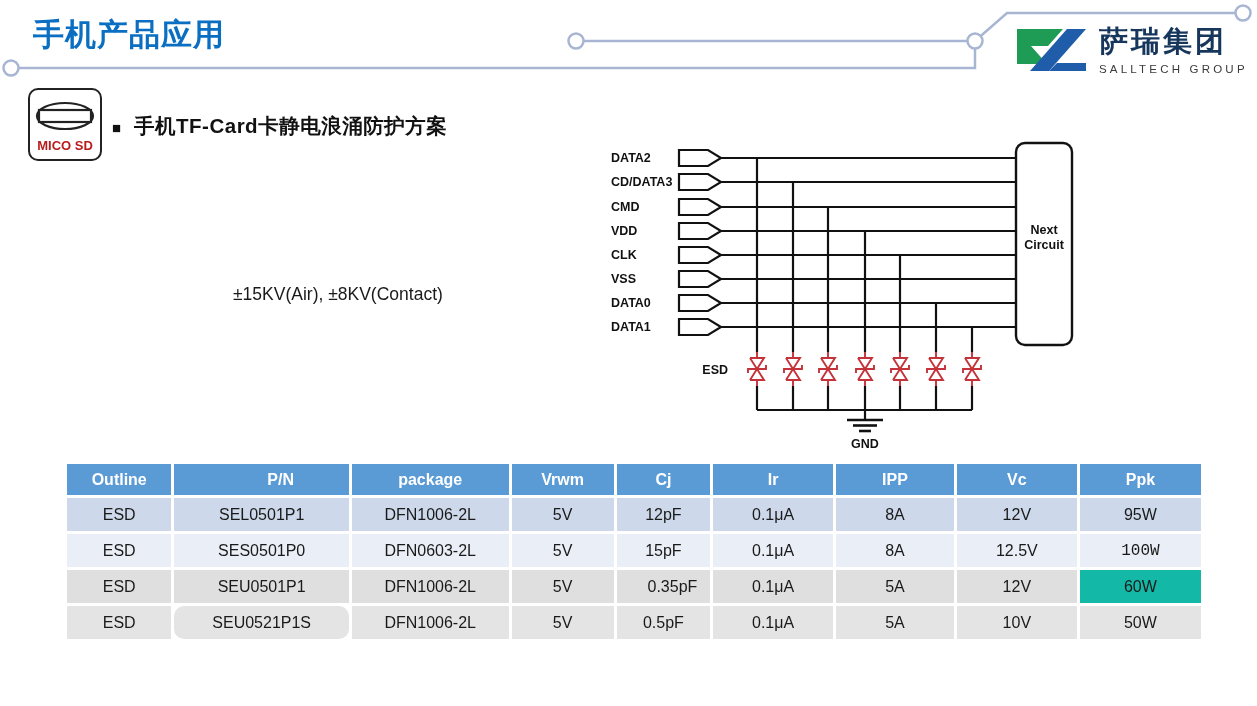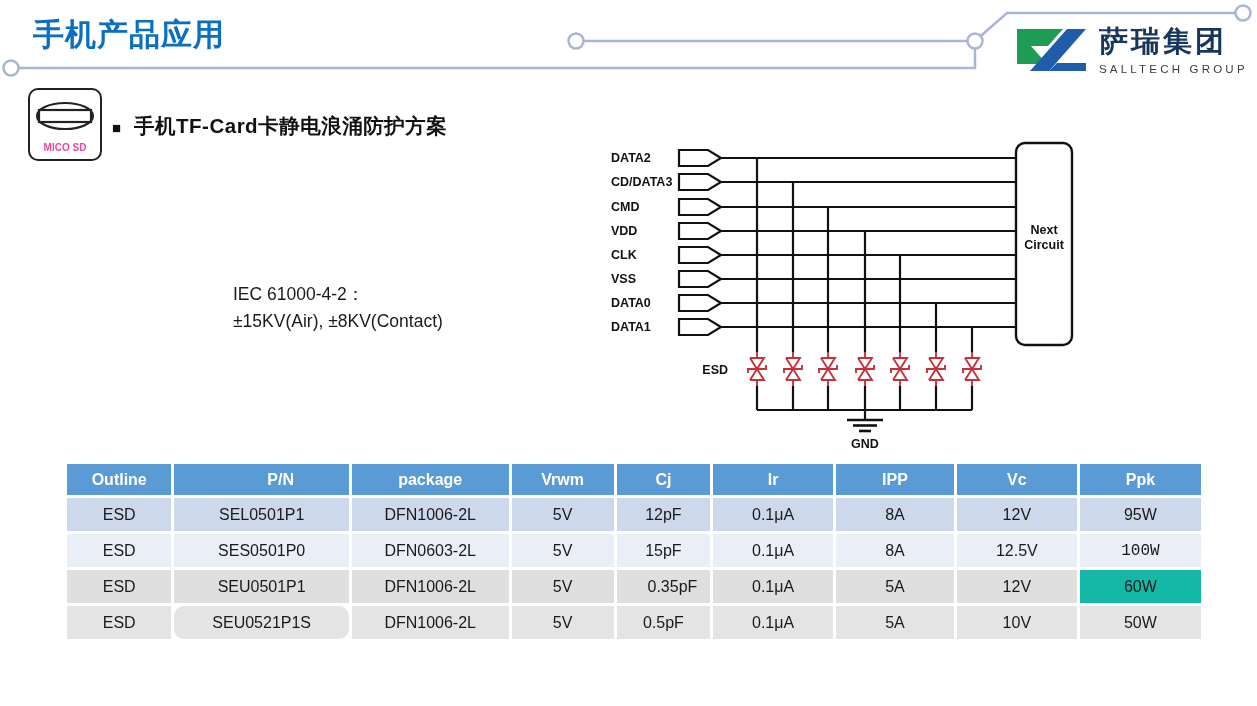--- a/index.html
+++ b/index.html
@@ -20,21 +20,21 @@
   .logo-cn{font-size:29px;font-weight:bold;color:#16365c;letter-spacing:3px;white-space:nowrap;}
   .logo-en{font-size:11.5px;color:#3a3a3a;letter-spacing:3.2px;margin-top:8px;white-space:nowrap;}
   
   .sd-icon{
     position:absolute;left:28px;top:88px;width:74px;height:73px;
     border:2px solid #222;border-radius:10px;box-sizing:border-box;background:#fff;
   }
   .sd-icon svg{position:absolute;left:0;top:2px;}
   .sd-label{
     position:absolute;left:0;right:0;bottom:6px;text-align:center;
-    font-size:10px;font-weight:bold;color:#ec4899;
+    font-size:13px;font-weight:bold;color:#b91c1c;
   }
   .heading{
     position:absolute;left:112px;top:112px;display:flex;align-items:center;gap:13px;
   }
   .bullet{font-size:15px;color:#111;line-height:1;padding-top:2px;}
   .heading-text{font-size:20.5px;font-weight:bold;color:#111;letter-spacing:0.5px;}
   
   .iec{
     position:absolute;left:233px;top:281px;font-size:17.5px;color:#1a1a1a;line-height:27px;
   }
@@ -96,21 +96,20 @@
     </svg>
     <div class="sd-label">MICO SD</div>
   </div>
 
   <div class="heading">
     <span class="bullet">■</span>
     <span class="heading-text">手机TF-Card卡静电浪涌防护方案</span>
   </div>
 
   <div class="iec">
-    <div>IEC 61000-4-2：</div>
     <div>±15KV(Air), ±8KV(Contact)</div>
   </div>
 
   <svg class="circuit" viewBox="0 0 500 330">
 
     <text class="sig-label" x="11" y="27">DATA2</text>
     <text class="sig-label" x="11" y="51">CD/DATA3</text>
     <text class="sig-label" x="11" y="76">CMD</text>
     <text class="sig-label" x="11" y="100">VDD</text>
     <text class="sig-label" x="11" y="124">CLK</text>

